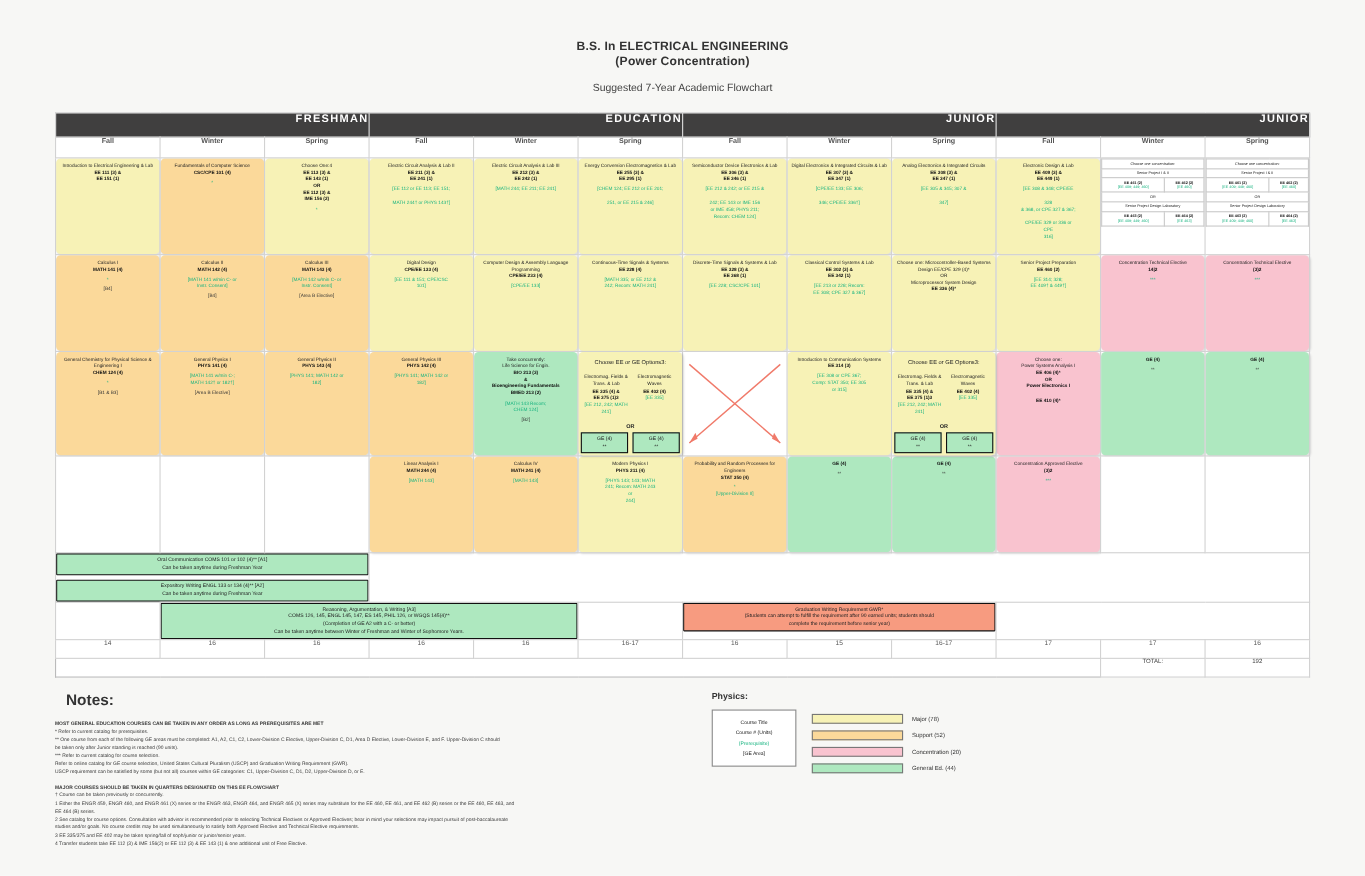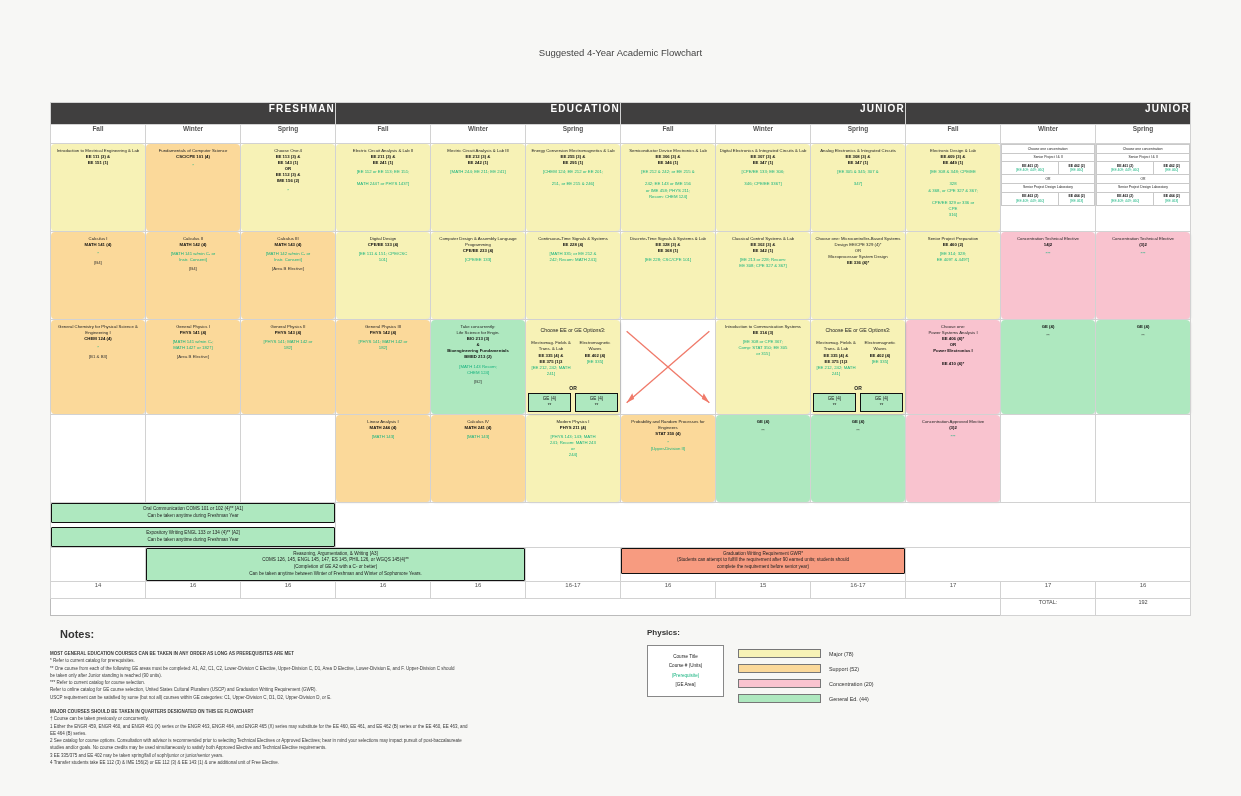--- a/index.html
+++ b/index.html
@@ -90,21 +90,21 @@
   
   .xbox { position: relative; height: 100%; }
   .xbox svg { width: 100%; height: 100%; display: block; }
 
   
   .units { text-align: center; font-size: 6px; color: #555; height: 17px; vertical-align: middle; background: #fff; }
   .total-lbl { text-align: center; font-size: 5.5px; color: #444; height: 17px; vertical-align: middle; }
 
   
   .notes { position: absolute; left: 50px; top: 628px; width: 580px; }
-  .notes h4 { margin: 0 0 10px; font-size: 11px; font-weight: bold; color: #333; padding-left: 10px; }
+  .notes h4 { margin: 0 0 10px; font-size: 14px; font-weight: bold; color: #333; padding-left: 10px; }
   .notes p { margin: 0; font-size: 4.5px; line-height: 1.62; color: #3a3a3a; }
   .notes .hdr { font-weight: bold; }
   .notes .gap { height: 7px; }
 
   
   .legend { position: absolute; left: 647px; top: 628px; }
   .legend h4 { margin: 0 0 8px; font-size: 8px; font-weight: bold; color: #333; }
   .legend-inner { display: flex; align-items: flex-start; gap: 14px; }
   .legend-card {
     border: 1px solid #888; background: #fff;
@@ -116,21 +116,25 @@
   .legend-row { display: flex; align-items: center; gap: 8px; margin-bottom: 6px; }
   .swatch { width: 83px; height: 9px; border: 1px solid #777; }
   .legend-row span { font-size: 5.4px; color: #2f2f2f; }
 </style>
 </head>
 <body>
 
 <div class="page">
 
   <div class="title-block">
-    <div class="title-2">Suggested 4-Year Academic Flowchart</div>
+    <div class="title-1">
+      <span>B.S. In ELECTRICAL ENGINEERING</span><br>
+      <span>(Power Concentration)</span>
+    </div>
+    <div class="title-2">Suggested 7-Year Academic Flowchart</div>
   </div>
 
   <table class="chart">
     <colgroup>
       <col style="width:8.25%">
         <col style="width:8.25%">
         <col style="width:8.25%">
       <col style="width:8.25%">
         <col style="width:8.25%">
         <col style="width:8.25%">

